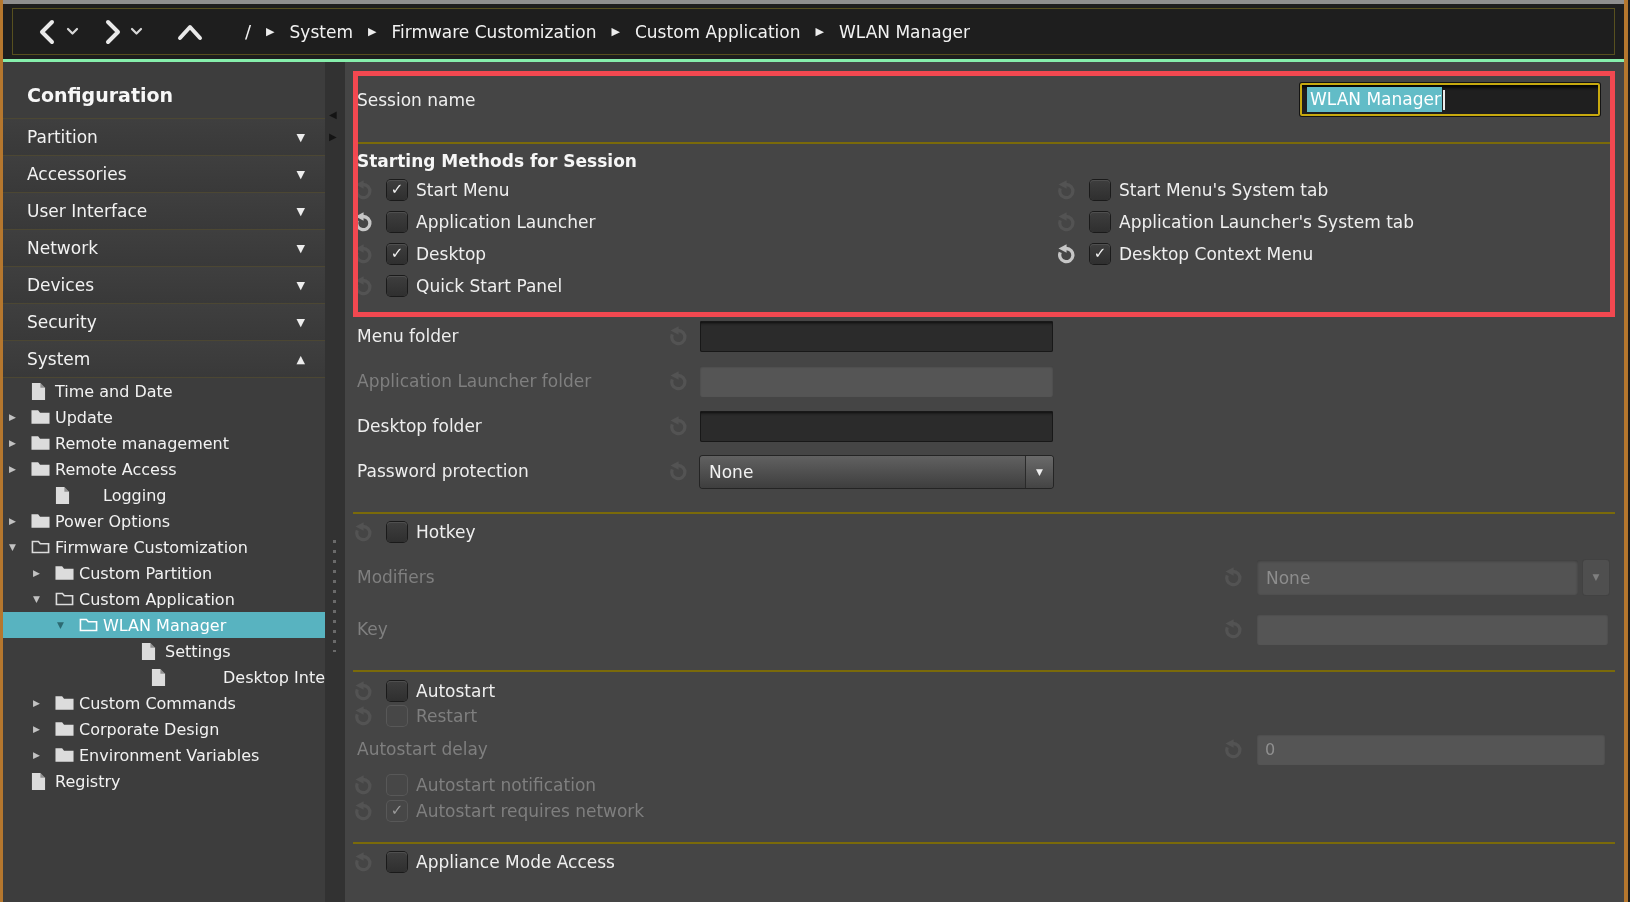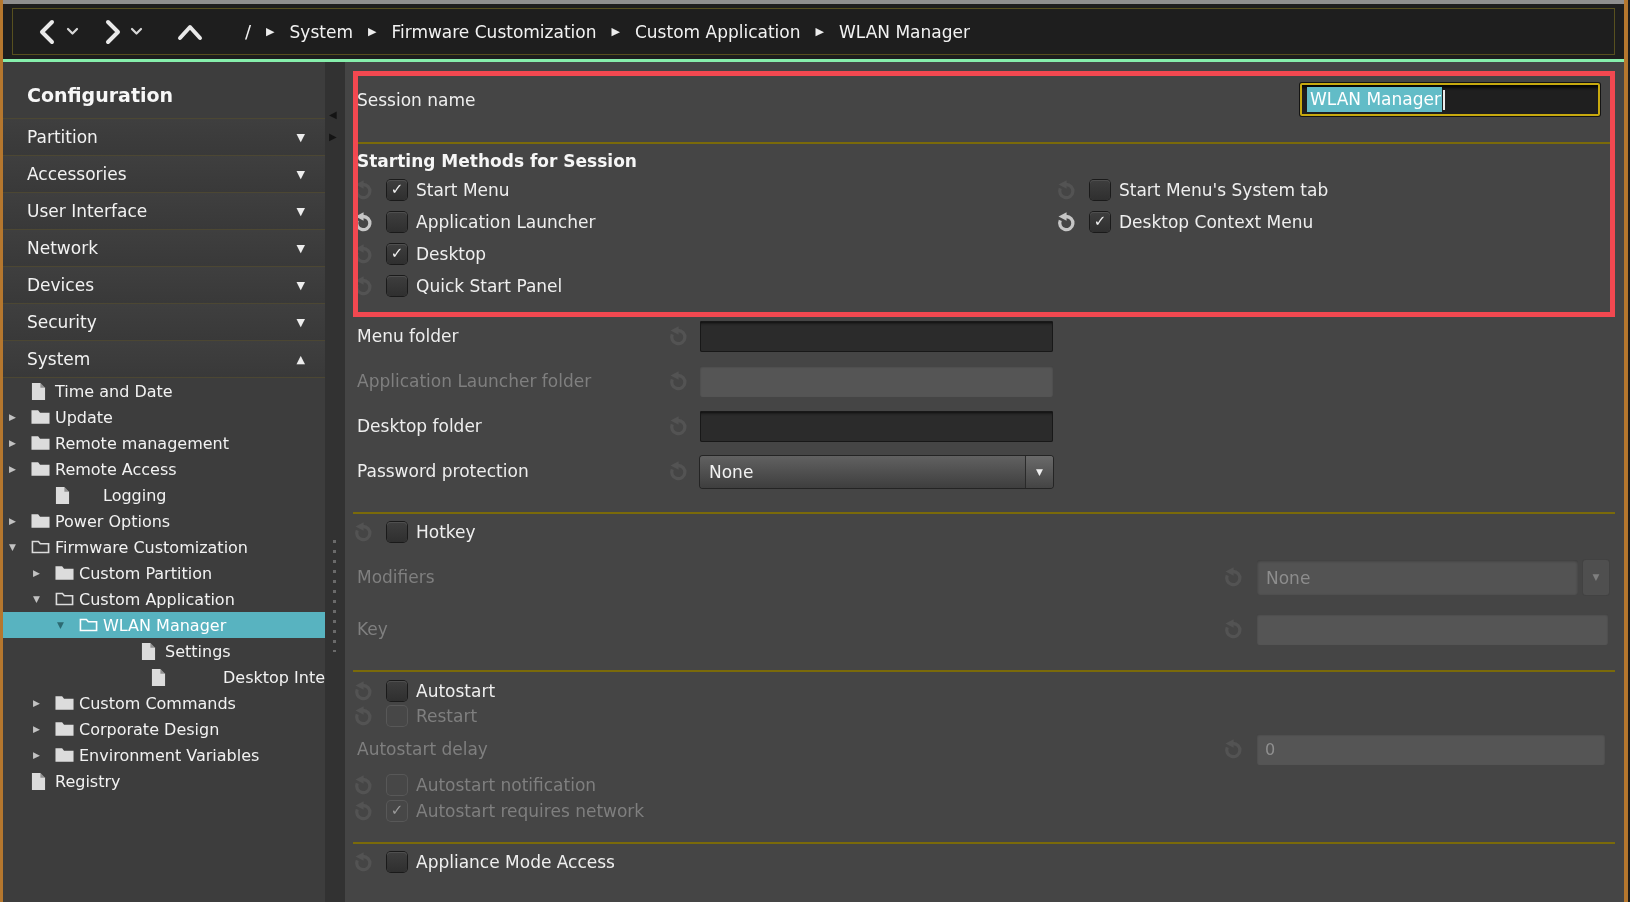--- a/index.html
+++ b/index.html
@@ -444,20 +444,30 @@
     <span class="reset">
               <svg viewBox="0 0 20 20">
                 <path d="M10 5 A6 6 0 1 1 4.8 8.5" fill="none" stroke="currentColor" stroke-width="3"></path>
                 <polygon points="10.5,1.2 10.5,8.8 3.2,5" fill="currentColor"></polygon>
               </svg>
             </span>
     <span class="cb"></span>
     <span class="chk-label">Start Menu's System tab</span>
   </div>
 
+  <div class="chk-row">
+    <span class="reset">
+              <svg viewBox="0 0 20 20">
+                <path d="M10 5 A6 6 0 1 1 4.8 8.5" fill="none" stroke="currentColor" stroke-width="3"></path>
+                <polygon points="10.5,1.2 10.5,8.8 3.2,5" fill="currentColor"></polygon>
+              </svg>
+            </span>
+    <span class="cb"></span>
+    <span class="chk-label">Application Launcher's System tab</span>
+  </div>
 
   <div class="chk-row">
     <span class="reset active">
               <svg viewBox="0 0 20 20">
                 <path d="M10 5 A6 6 0 1 1 4.8 8.5" fill="none" stroke="currentColor" stroke-width="3"></path>
                 <polygon points="10.5,1.2 10.5,8.8 3.2,5" fill="currentColor"></polygon>
               </svg>
             </span>
     <span class="cb checked">
               <span class="mark">✓</span>

